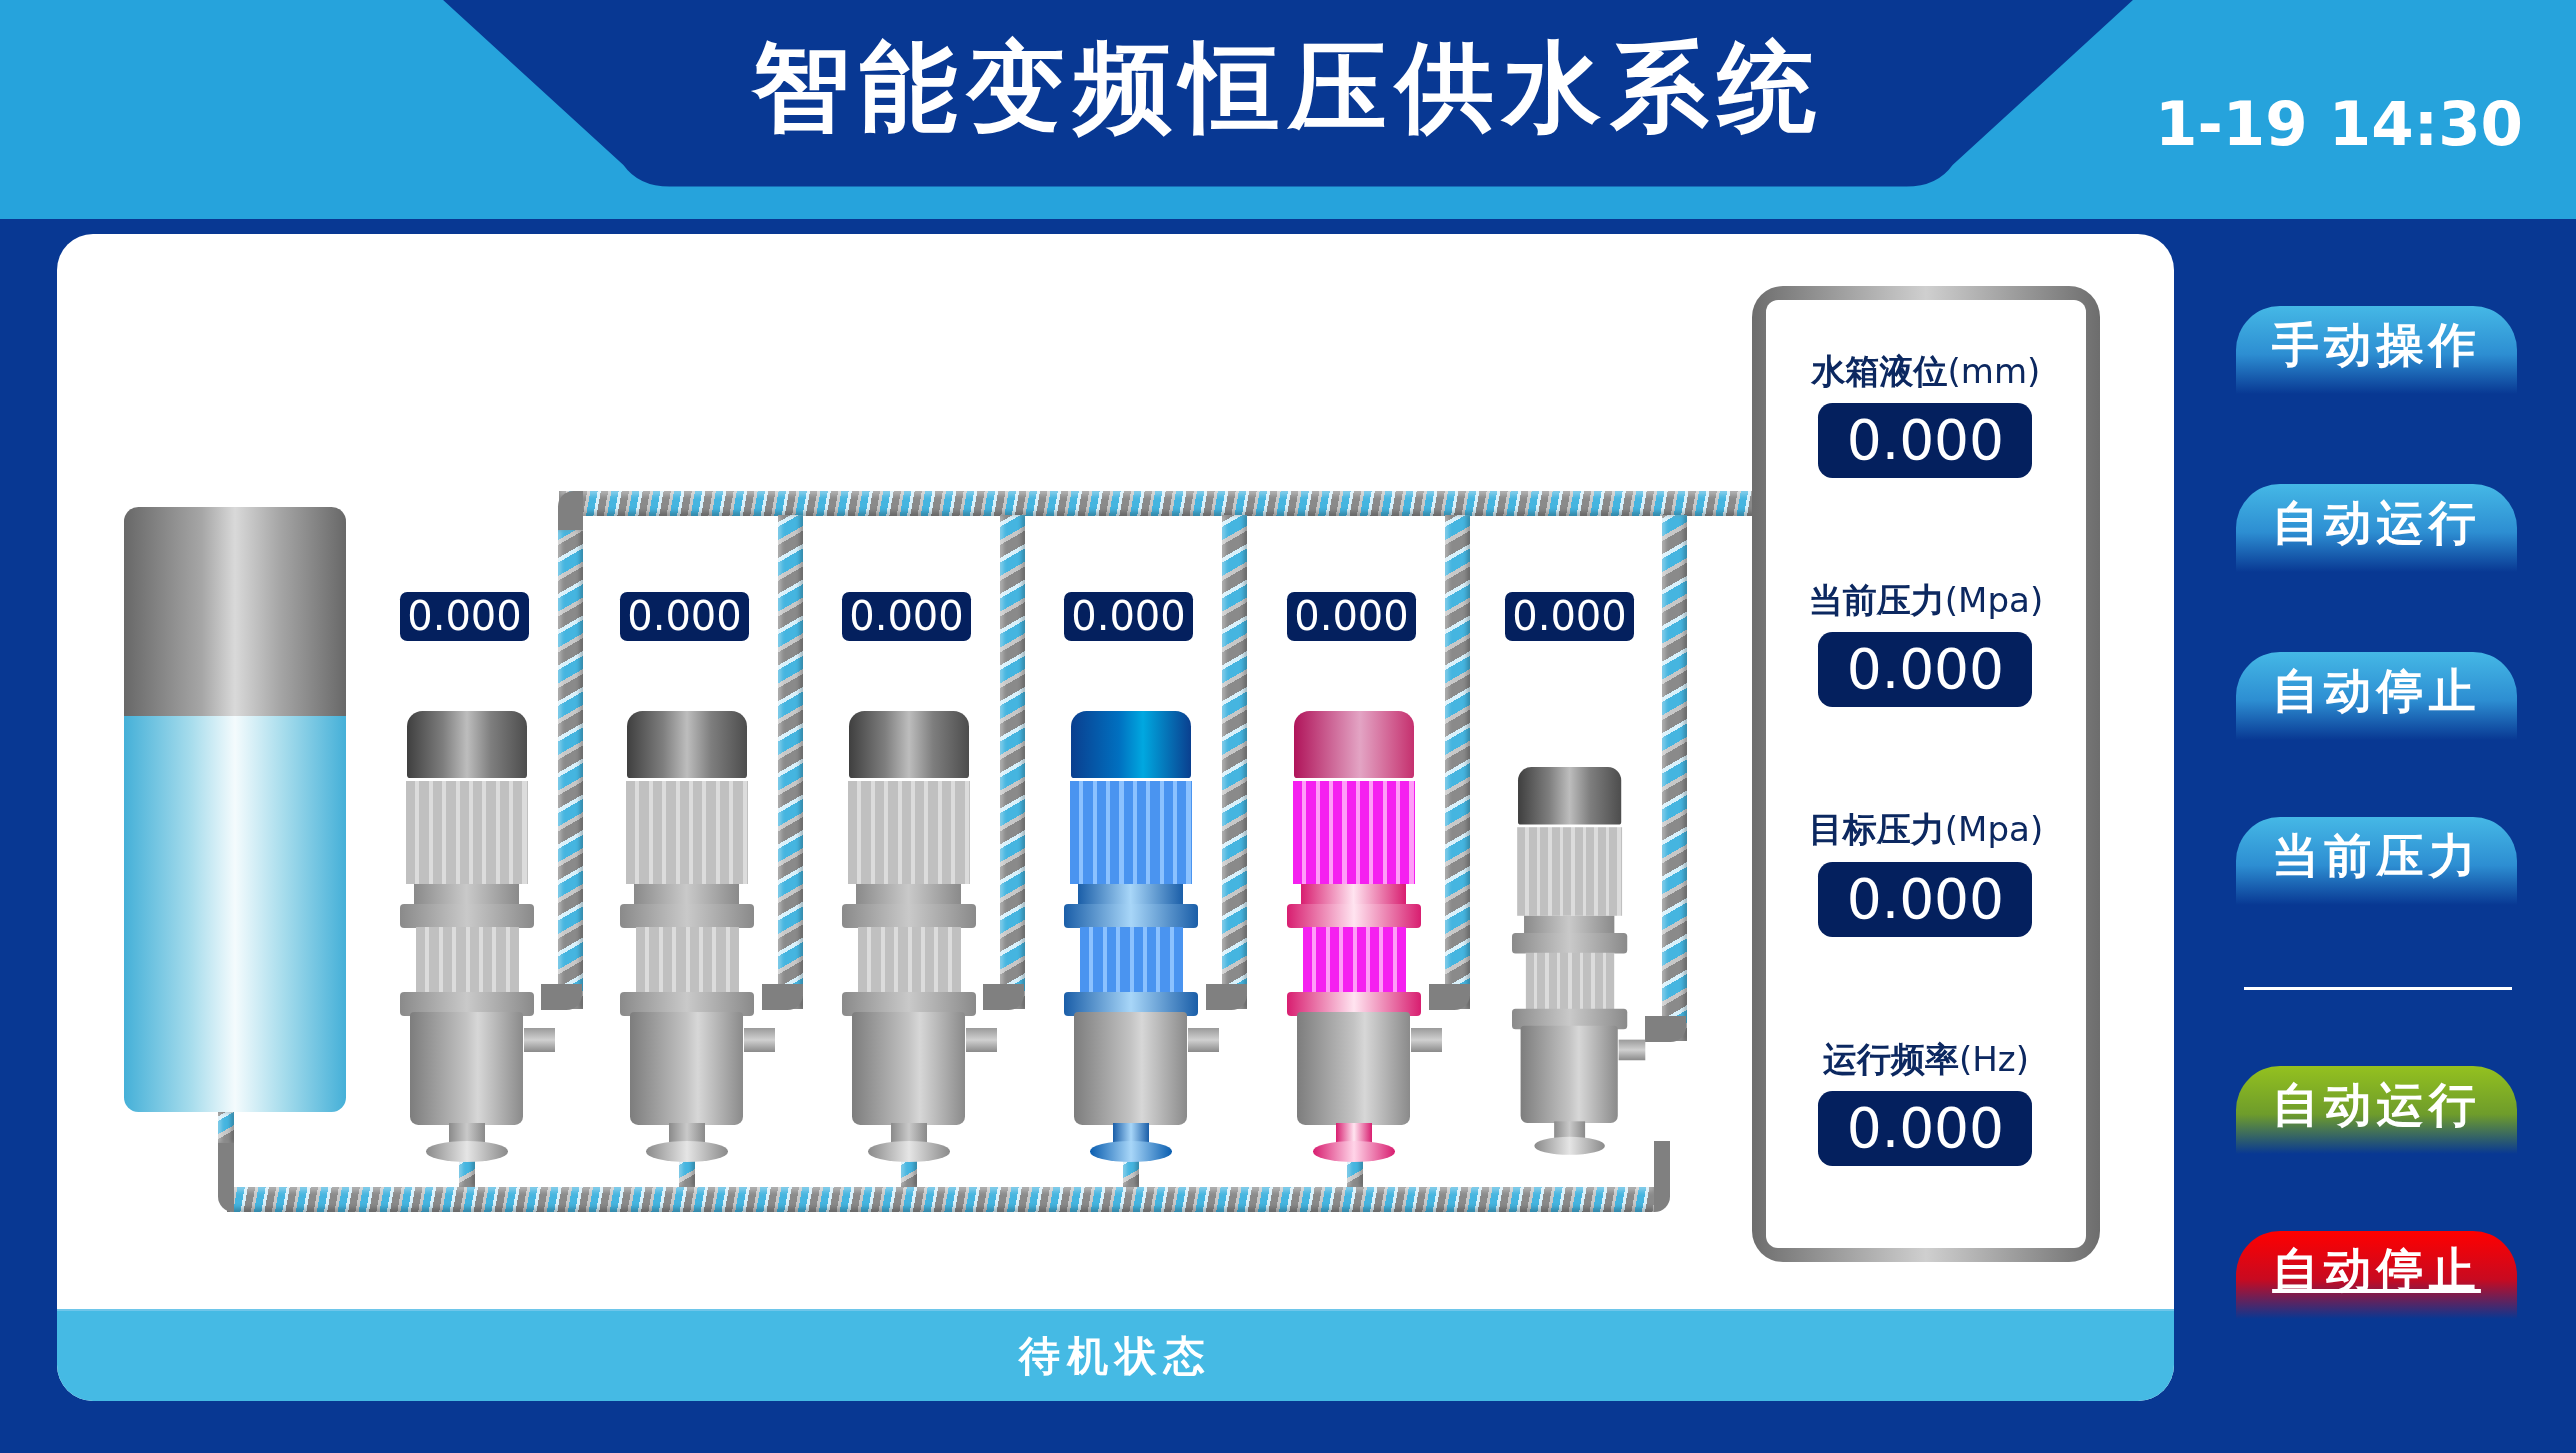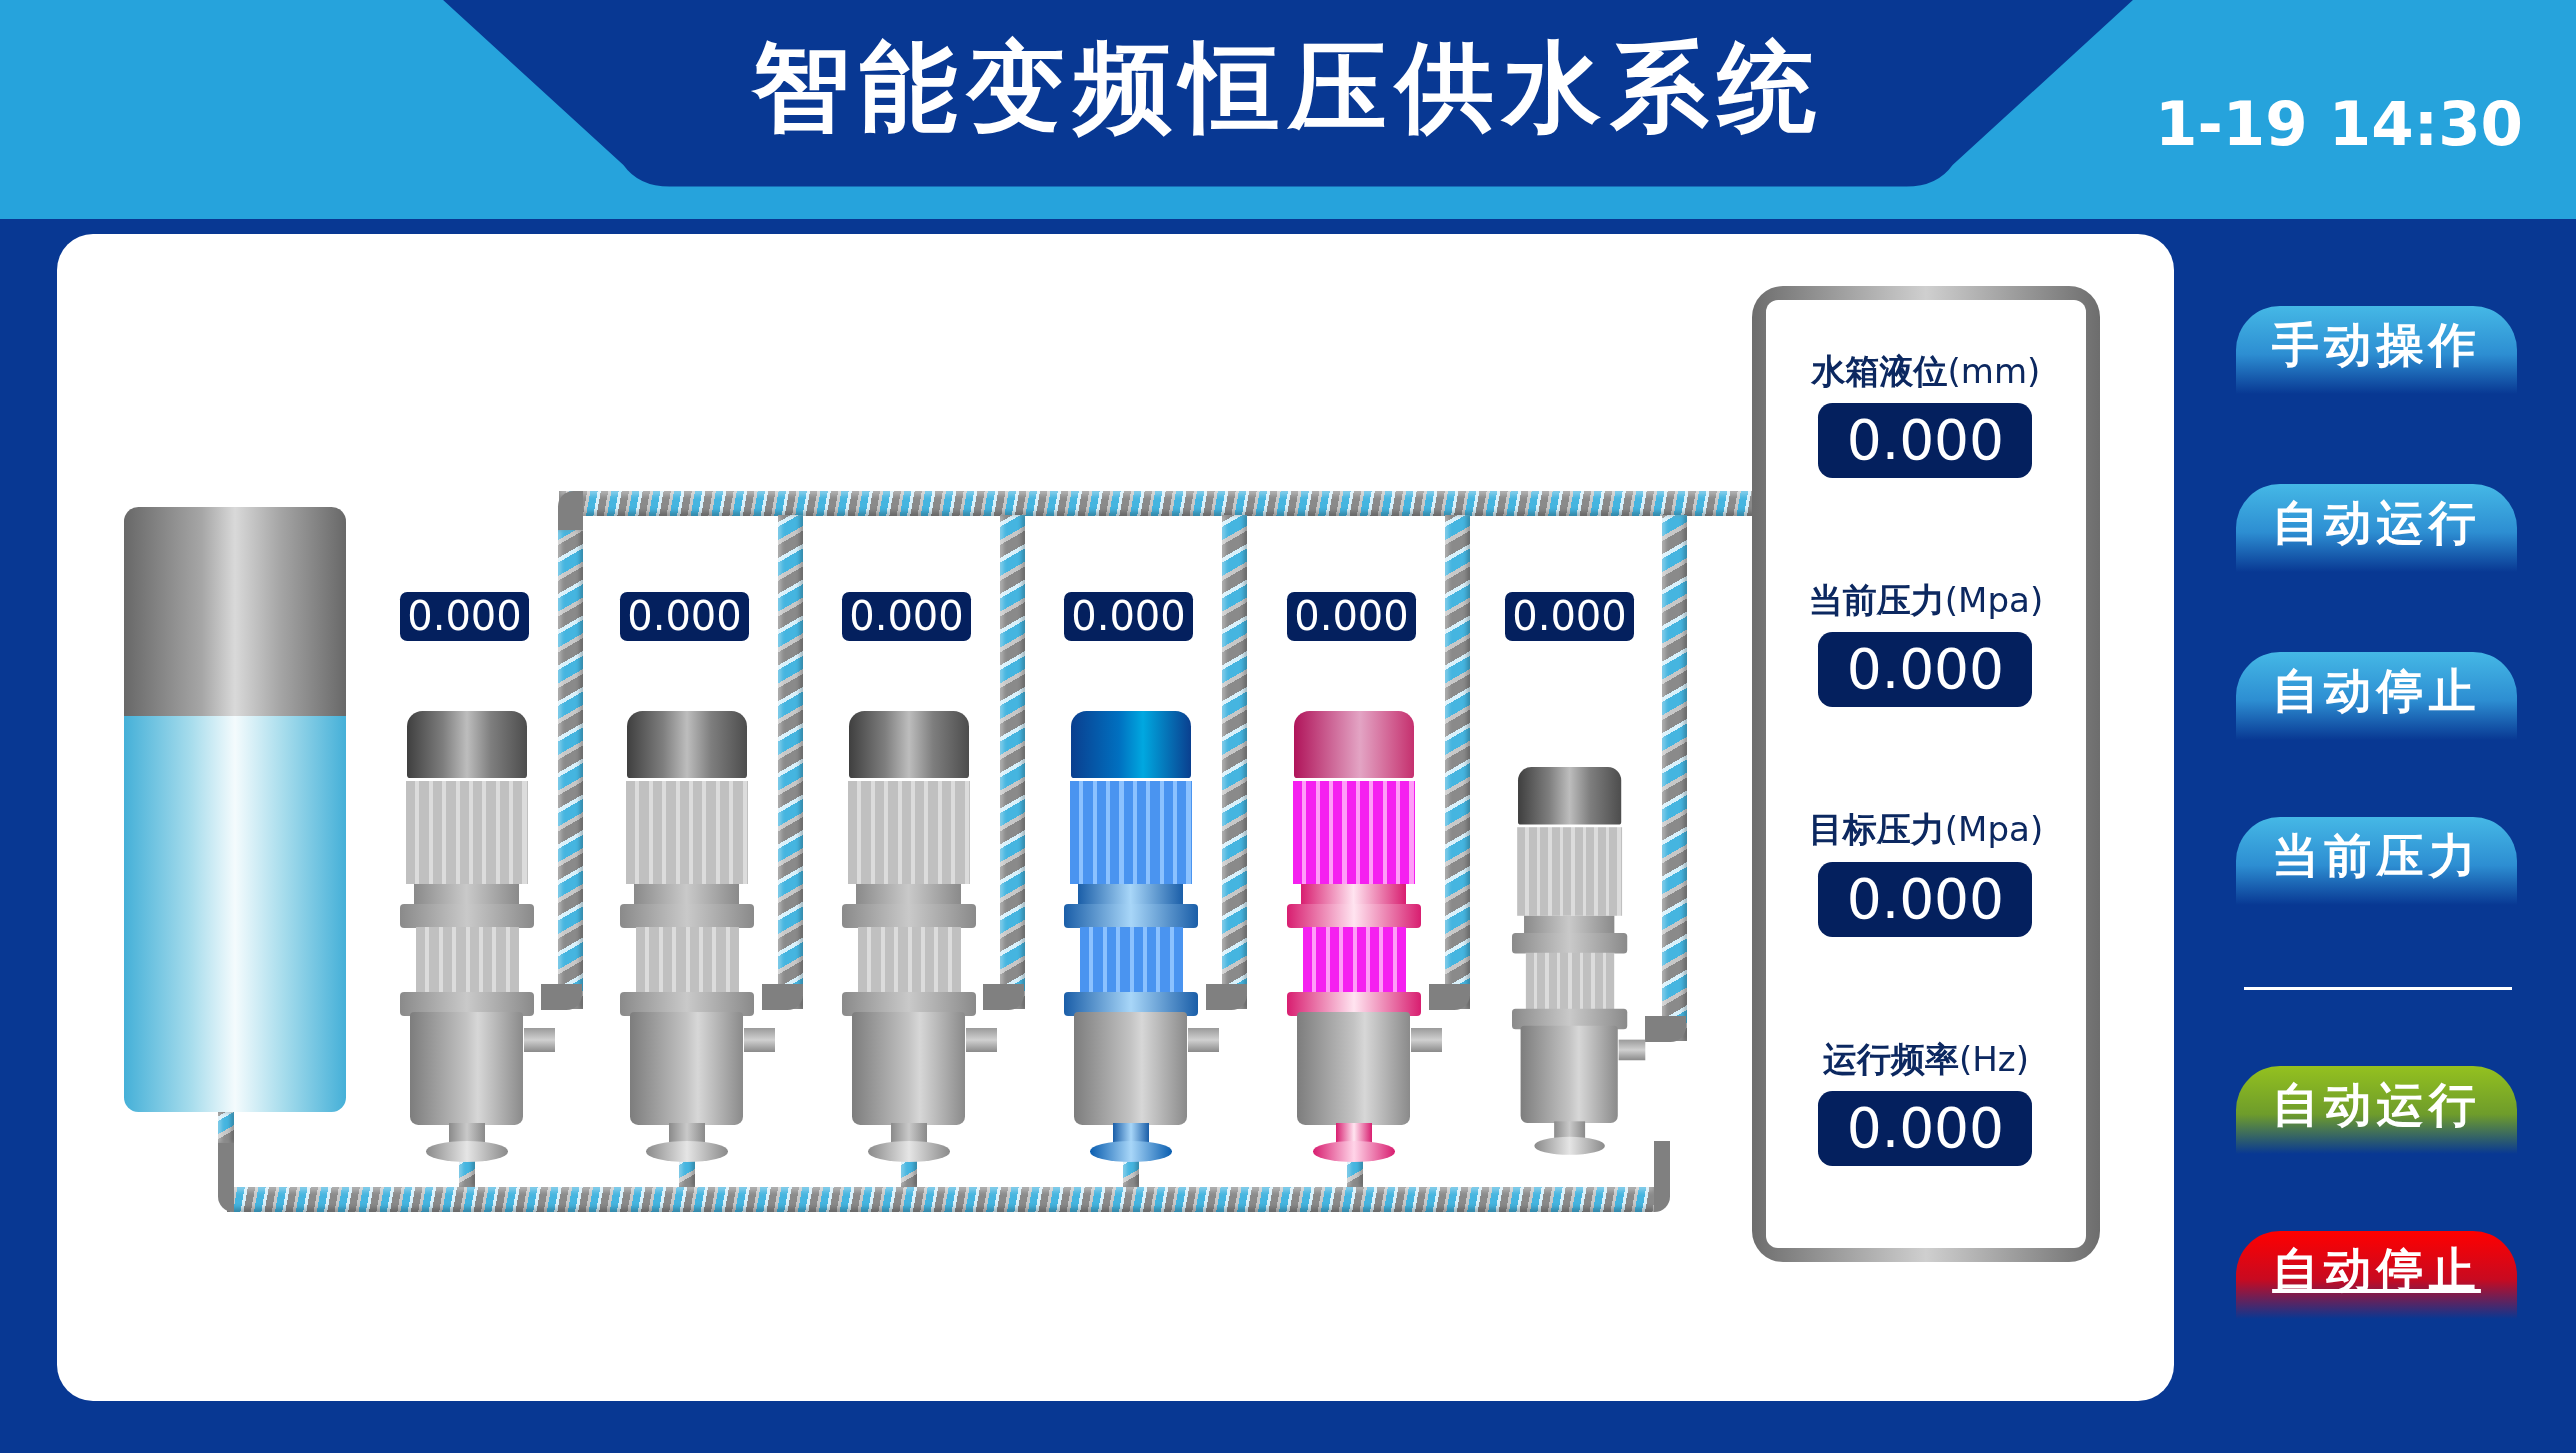--- a/index.html
+++ b/index.html
@@ -195,20 +195,21 @@
       <div class="g-val" style="top:332px;">0.000</div>
 
       <div class="g-label" style="top:507px;"><span>目标压力</span><span class="unit">(Mpa)</span></div>
       <div class="g-val" style="top:562px;">0.000</div>
 
       <div class="g-label" style="top:737px;"><span>运行频率</span><span class="unit">(Hz)</span></div>
       <div class="g-val" style="top:791px;">0.000</div>
     </div>
   </div>
 
+  <div id="status" class="abs">待机状态</div>
 </div>
 
 <div class="rbtn blue-b" style="top:306px;">手动操作</div>
 <div class="rbtn blue-b" style="top:484px;">自动运行</div>
 <div class="rbtn blue-b" style="top:652px;">自动停止</div>
 <div class="rbtn blue-b" style="top:817px;">当前压力</div>
 <div id="divider" class="abs"></div>
 <div class="rbtn green-b" style="top:1066px;">自动运行</div>
 <div class="rbtn red-b" style="top:1231px;">自动停止</div>
 

